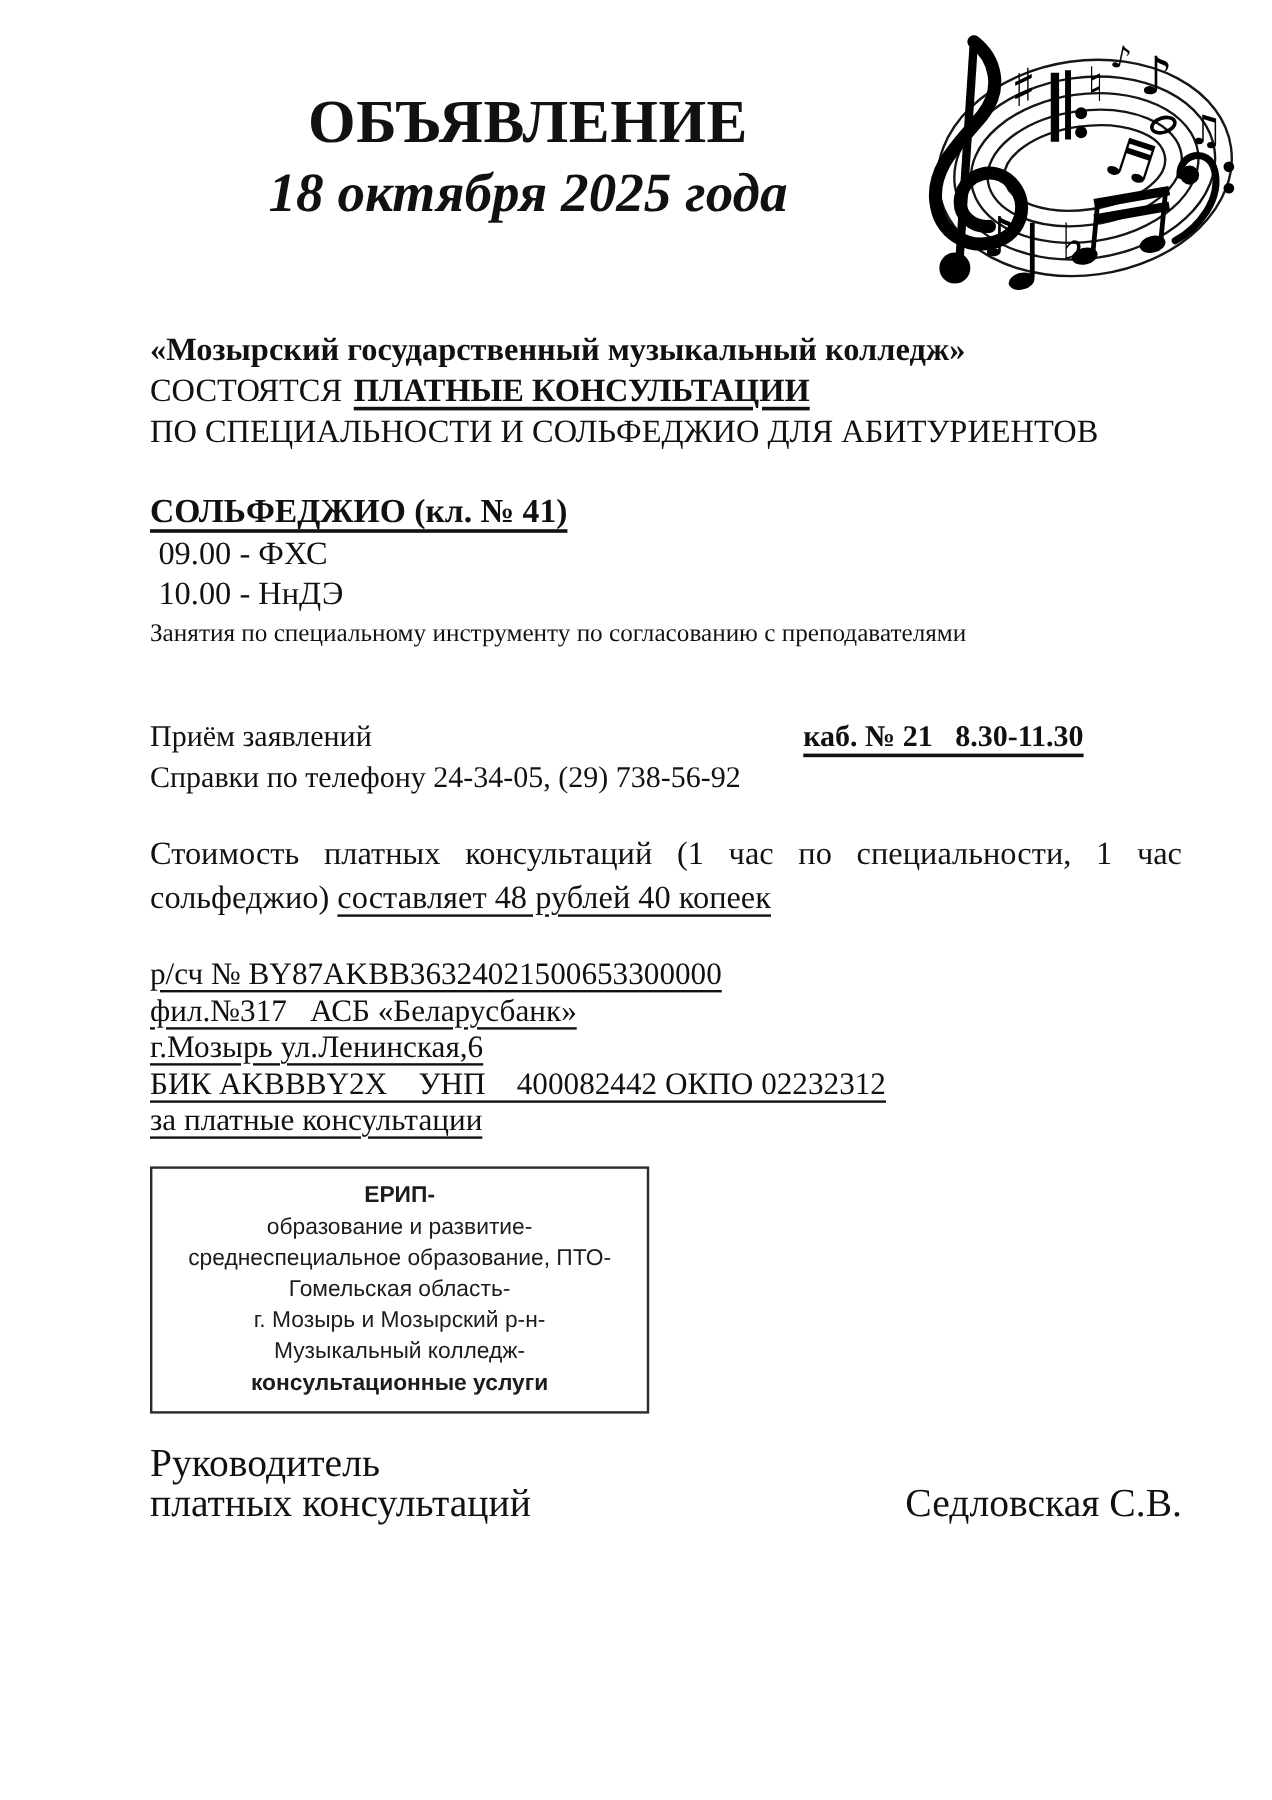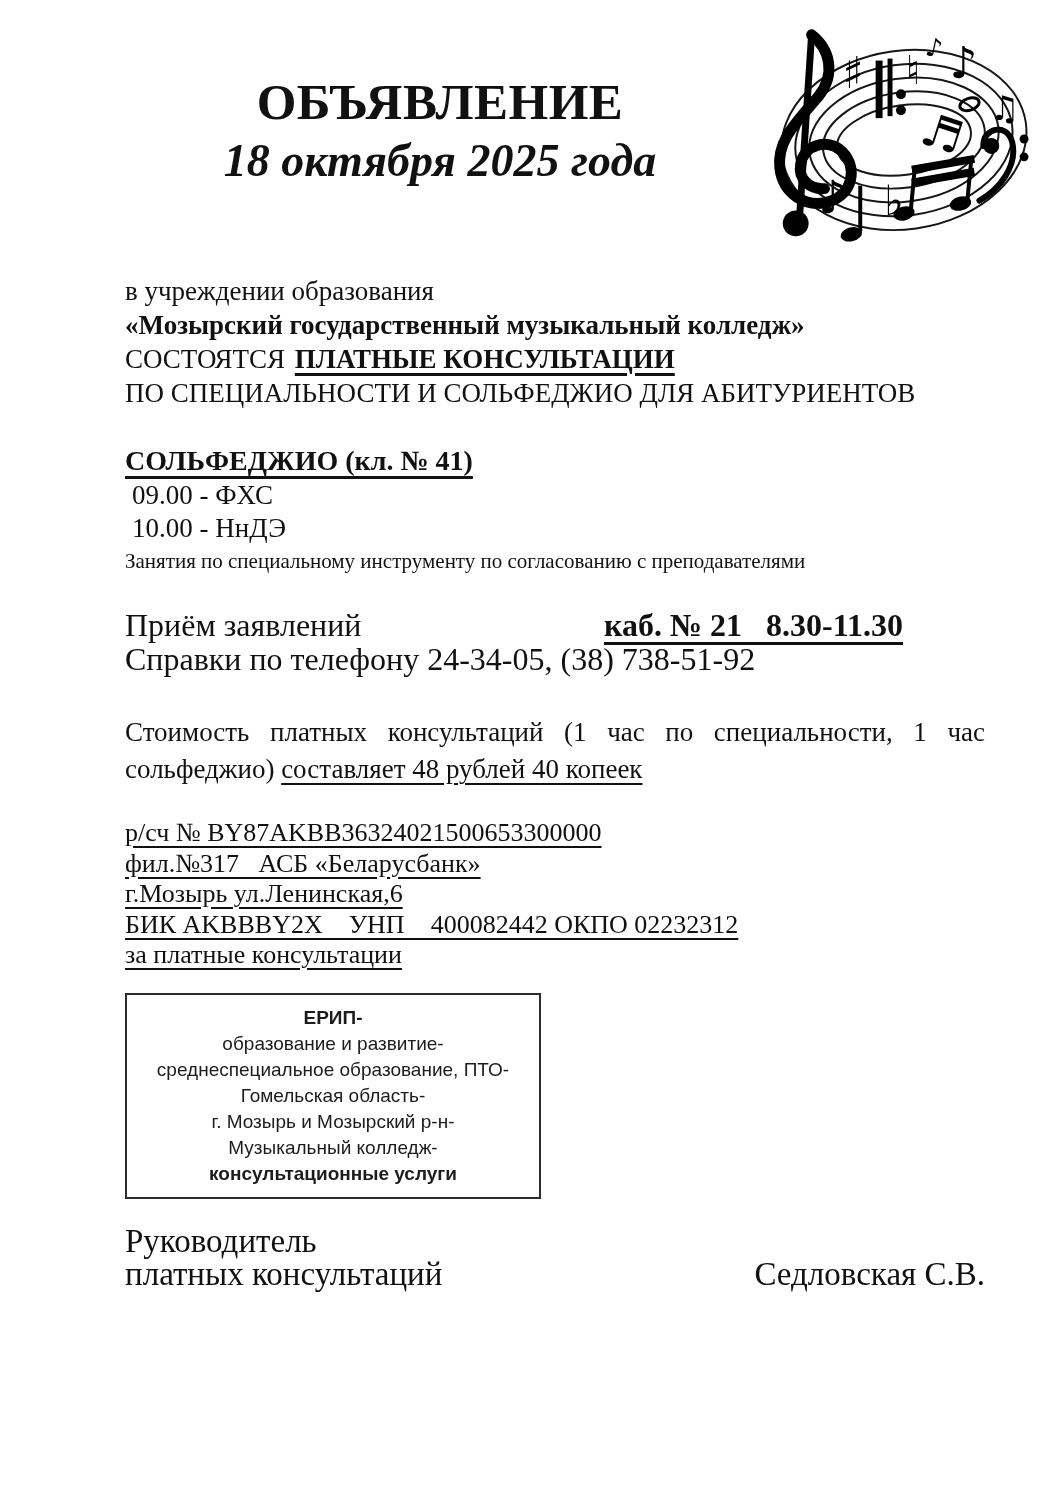--- a/index.html
+++ b/index.html
@@ -33,29 +33,29 @@
   
   .schedule { margin-top:34px; font-size:27px; line-height:33px; }
   .schedule-heading {
     font-weight:bold; font-size:28px;
     text-decoration:underline; text-decoration-thickness:3px; text-underline-offset:6px;
     display:inline-block; margin-bottom:2px;
   }
   .schedule-item { padding-left:7px; }
   .schedule-note { font-size:21px; }
   
-  .application { margin-top:30px; font-size:32px; line-height:34px; }
+  .application { margin-top:54px; font-size:25px; line-height:34px; }
   .application-row { display:grid; grid-template-columns:1fr auto; padding-right:82px; }
   .room-time {
     font-weight:bold; white-space:pre;
     text-decoration:underline; text-decoration-thickness:3px; text-underline-offset:6px;
   }
   
   .cost {
-    margin-top:38px; font-size:27px; line-height:37px;
+    margin-top:27px; font-size:27px; line-height:37px;
     text-align:justify; text-align-last:left;
   }
   .cost .u { text-decoration:underline; text-underline-offset:5px; text-decoration-thickness:2px; }
   
   .bank { margin-top:30px; font-size:26px; line-height:30.5px; }
   .bank-line { white-space:pre-wrap; }
   .bank-line span {
     text-decoration:underline; text-underline-offset:5px; text-decoration-thickness:2px;
     white-space:pre;
   }
@@ -145,42 +145,41 @@
           <circle cx="238" cy="128" r="8" fill="#000"></circle>
           <path d="M 230 128 C 229 110, 254 104, 259 124 C 265 148, 246 172, 226 183" stroke="#000" stroke-width="6" fill="none" stroke-linecap="round"></path>
           <circle cx="271" cy="121" r="4.5" fill="#000"></circle>
           <circle cx="271" cy="139" r="4.5" fill="#000"></circle>
         </g>
       </svg>
     </div>
   </div>
 
   <div class="intro">
-    <div>в учреждении образования</div>
     <div class="bold">«Мозырский государственный музыкальный колледж»</div>
     <div>
       <span>СОСТОЯТСЯ</span>
       <span class="emph-underline gap-before">ПЛАТНЫЕ КОНСУЛЬТАЦИИ</span>
     </div>
     <div>ПО СПЕЦИАЛЬНОСТИ И СОЛЬФЕДЖИО ДЛЯ АБИТУРИЕНТОВ</div>
   </div>
 
   <div class="schedule">
     <div><span class="schedule-heading">СОЛЬФЕДЖИО (кл. № 41)</span></div>
     <div class="schedule-item">09.00 - ФХС</div>
     <div class="schedule-item">10.00 - НнДЭ</div>
     <div class="schedule-note">Занятия по специальному инструменту по согласованию с преподавателями</div>
   </div>
 
   <div class="application">
     <div class="application-row">
       <span>Приём заявлений</span>
       <span class="room-time">каб. № 21   8.30-11.30</span>
     </div>
-    <div>Справки по телефону 24-34-05, (38) 738-51-92</div>
+    <div>Справки по телефону 24-34-05, (29) 738-56-92</div>
   </div>
 
   <div class="cost">
     <span>Стоимость платных консультаций (1 час по специальности, 1 час сольфеджио) </span><span class="u">составляет 48 рублей 40 копеек</span>
   </div>
 
   <div class="bank">
     <div class="bank-line"><span>р/сч № BY87AKBB36324021500653300000</span></div>
     <div class="bank-line"><span>фил.№317   АСБ «Беларусбанк»</span></div>
     <div class="bank-line"><span>г.Мозырь ул.Ленинская,6</span></div>

